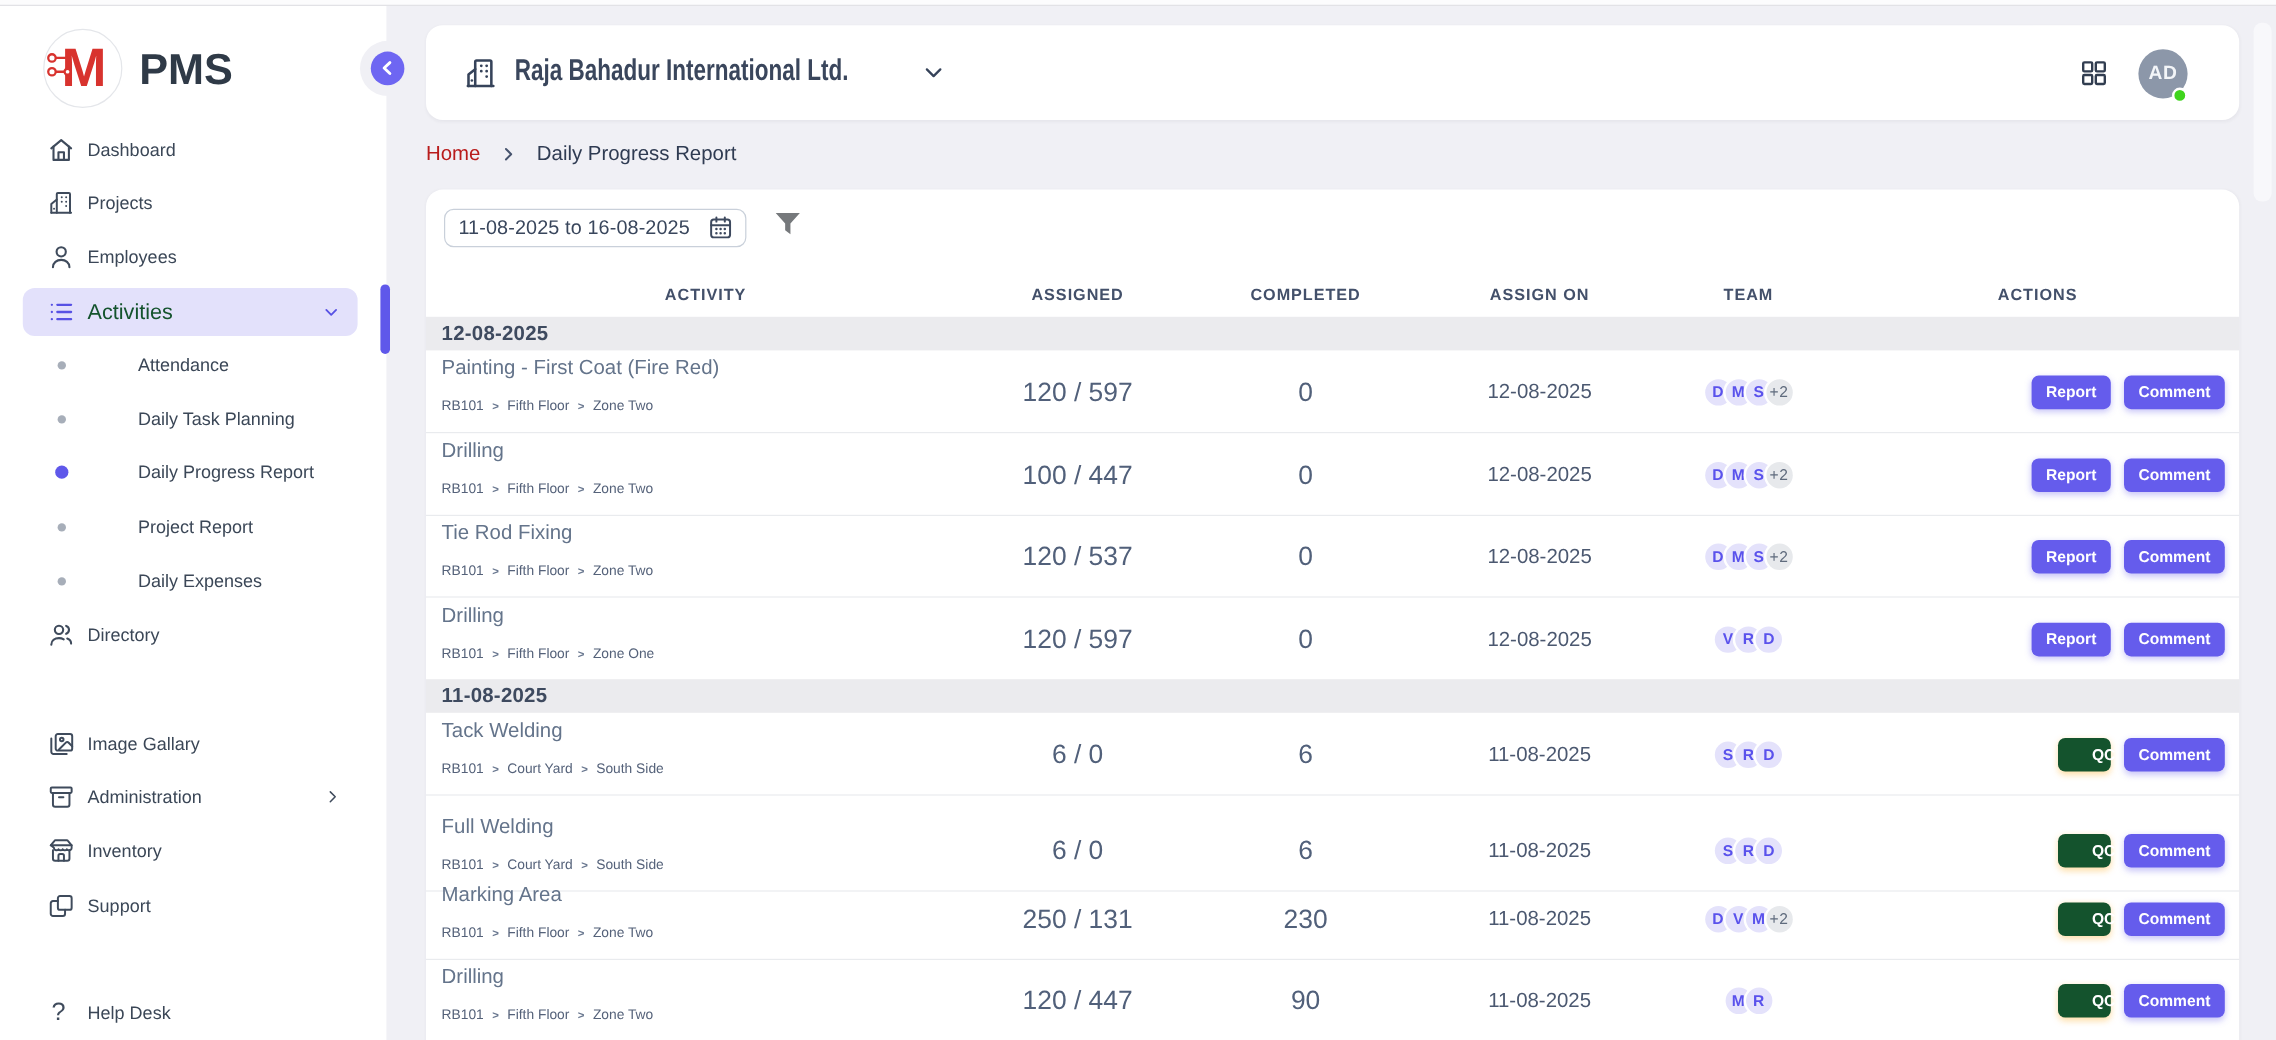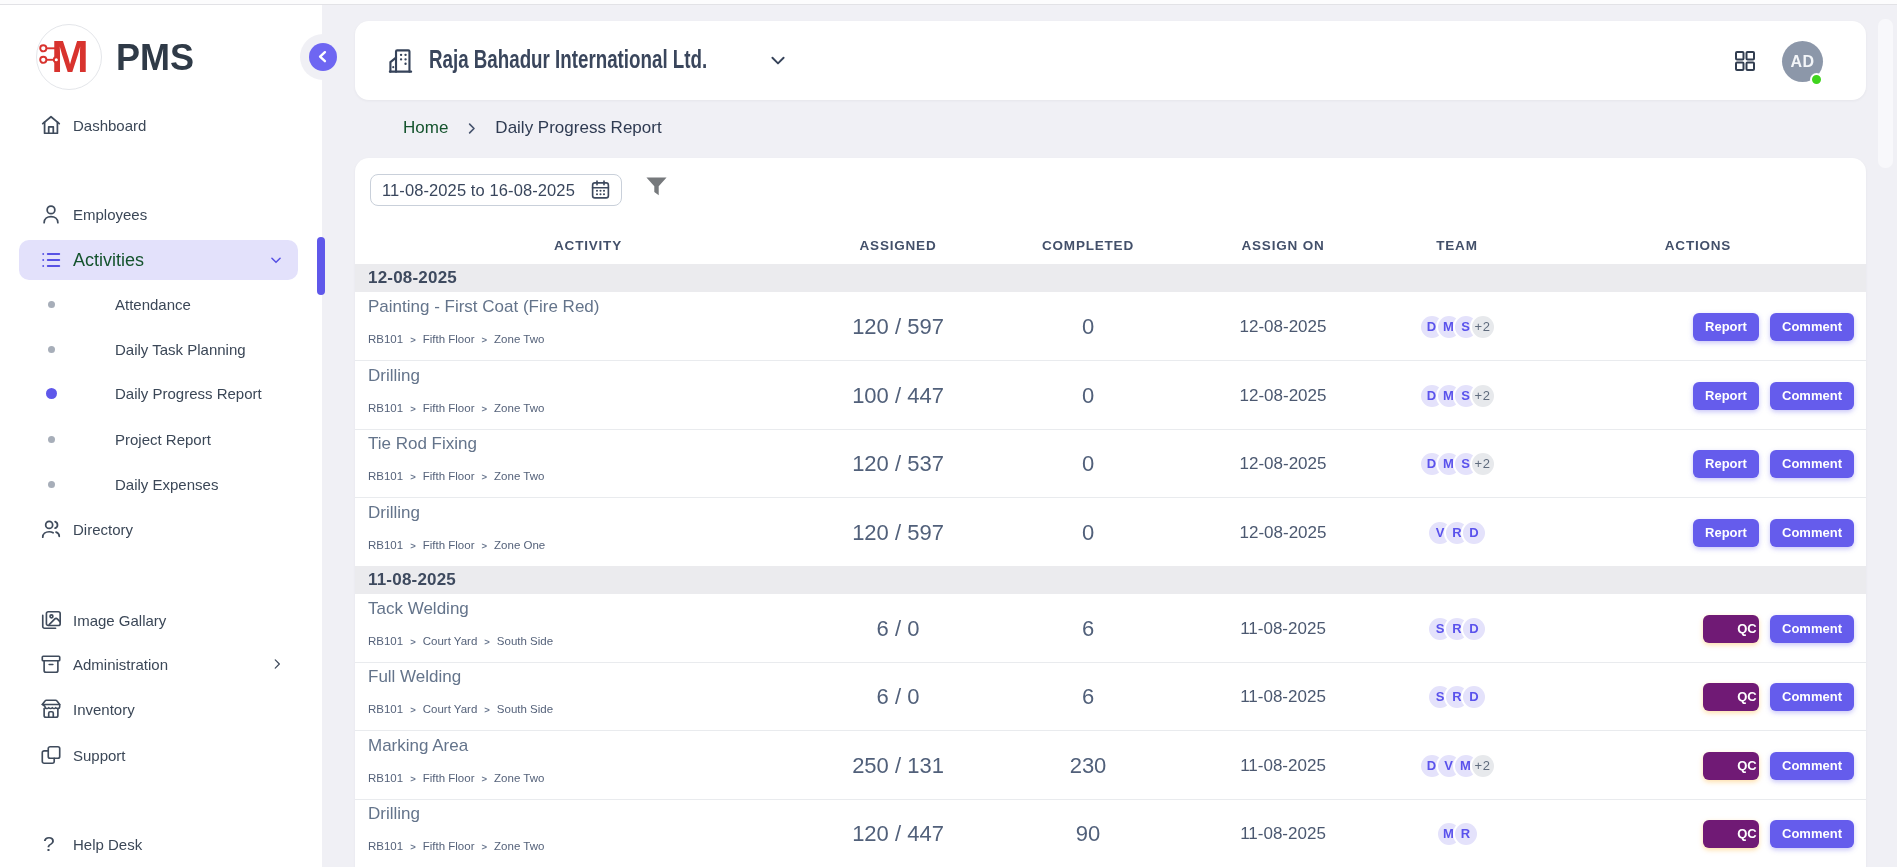--- a/index.html
+++ b/index.html
@@ -32,21 +32,21 @@
   #topstrip { position:absolute; left:0; top:0; width:1897px; height:5px; background:#fcfcfd; border-bottom:1px solid rgba(70,70,95,0.14); }
   #topbar { position:absolute; left:355px; top:21px; width:1511px; height:79px; background:#fff; border-radius:14px; box-shadow:0 1px 3px rgba(30,41,59,.05); }
   #companyIcon { position:absolute; left:387px; top:47px; }
   #companyName { position:absolute; left:429px; top:45px; font-size:25px; font-weight:700; color:#3a465c; transform:scaleX(0.75); transform-origin:left center; white-space:nowrap; }
   #companyChev { position:absolute; left:768px; top:53px; }
   #gridIcon { position:absolute; left:1733px; top:49px; }
   #avatar { position:absolute; left:1782px; top:41px; width:41px; height:41px; border-radius:50%; background:#8c97a9; color:#f3f5f8; font-size:16px; font-weight:700; display:flex; align-items:center; justify-content:center; letter-spacing:0.5px; }
   #avatarDot { position:absolute; left:1810px; top:73px; width:13px; height:13px; border-radius:50%; background:#3fd41d; border:2px solid #fff; }
 
   #crumb { position:absolute; left:355px; top:117px; height:22px; display:flex; align-items:center; }
-  #crumb .home { font-size:17px; color:#14532d;margin-left:48px; }
+  #crumb .home { font-size:17px; color:#b91c1c; }
   #crumb .cur { font-size:17px; color:#2f3b52; font-weight:500; }
 
   #card { position:absolute; left:355px; top:158px; width:1511px; height:730px; background:#fff; border-radius:14px; box-shadow:0 1px 3px rgba(30,41,59,.05); }
   #dateInput { position:absolute; left:15px; top:16px; width:252px; height:32px; border:1px solid #c9d0da; border-radius:8px; display:flex; align-items:center; }
   #dateInput { position:absolute; }
   #dateInput span { font-size:16.5px; color:#39465c; margin-left:11px; letter-spacing:0.1px; }
   #dateInput svg { position:absolute; left:219px; top:4px; }
   #funnel { position:absolute; left:290px; top:17px; }
 
   .hlbl { position:absolute; top:70px; height:36px; line-height:36px; transform:translateX(-50%); font-size:13.5px; font-weight:700; color:#43506a; letter-spacing:0.8px; }
@@ -61,21 +61,21 @@
   .dateval { font-size:17px; color:#4b5870; }
   .team { position:absolute; left:1102px; top:0; height:69px; display:flex; align-items:center; justify-content:center; width:0; }
   .tgroup { display:flex; }
   .av { width:22px; height:22px; border-radius:50%; background:#e4e2fb; box-shadow:0 0 0 2px #fff; color:#5a52ec; font-size:13px; font-weight:700; display:flex; align-items:center; justify-content:center; margin-left:-5px; }
   .av:first-child { margin-left:0; }
   .av.more { background:#e7e9ec; color:#5f6b7d; font-weight:400; letter-spacing:0.5px; }
   .acts { position:absolute; right:12px; top:0; height:69px; display:flex; align-items:center; gap:11px; }
   .btn { height:28px; border-radius:6px; color:#fff; font-size:13px; font-weight:700; display:flex; align-items:center; justify-content:center; }
   .btn.report { width:66px; background:#655cec; box-shadow:0 2px 5px rgba(101,92,236,.35); }
   .btn.comment { width:84px; background:#655cec; box-shadow:0 2px 5px rgba(101,92,236,.35); }
-  .btn.qc { width:56px; background:#701a75; box-shadow:0 2px 5px rgba(252,164,12,.35);padding-left:32px; }
+  .btn.qc { width:44px; background:#14532d; box-shadow:0 2px 5px rgba(252,164,12,.35);padding-left:32px; }
 
   #scrollthumb { position:absolute; left:1878px; top:19px; width:15px; height:149px; background:#f8f8fb; border-radius:7px; }
 </style>
 </head>
 <body>
 <div id="app">
   <div id="sidebar">
     <div id="logoCircle"></div>
     <svg id="logoM" width="66" height="66" viewBox="0 0 66 66">
       <text x="34" y="47.5" font-family="Liberation Sans, sans-serif" font-size="45" font-weight="bold" fill="#d8332e" text-anchor="middle">M</text>
@@ -89,20 +89,30 @@
     </svg>
     <div id="pmsText">PMS</div>
 
     <div class="ni" style="top:103px">
       <svg class="ico" viewBox="0 0 24 24" fill="none" stroke="#3f4b5c" stroke-width="1.9" stroke-linecap="round" stroke-linejoin="round">
           <path d="M3 10.5 12 3l9 7.5"></path>
           <path d="M5 8.8V21h14V8.8"></path>
           <path d="M9.5 21v-7h5v7"></path>
         </svg>
       <span class="lbl">Dashboard</span>
+    </div>
+    <div class="ni" style="top:147px">
+      <svg class="ico" viewBox="0 0 24 24" fill="none" stroke="#3f4b5c" stroke-width="1.8" stroke-linecap="round" stroke-linejoin="round">
+          <path d="M8 21V4a1 1 0 0 1 1-1h10a1 1 0 0 1 1 1v17"></path>
+          <path d="M3 21v-8l5-4"></path>
+          <path d="M3 21h18"></path>
+          <path d="M5.5 17.5h.01"></path>
+          <path d="M12.5 7h.01M16.5 7h.01M12.5 11h.01M16.5 11h.01M16.5 15h.01"></path>
+        </svg>
+      <span class="lbl">Projects</span>
     </div>
     <div class="ni" style="top:192px">
       <svg class="ico" viewBox="0 0 24 24" fill="none" stroke="#3f4b5c" stroke-width="1.9" stroke-linecap="round" stroke-linejoin="round">
           <circle cx="12" cy="7.5" r="4.2"></circle>
           <path d="M4.5 21.5c0-4.2 3.4-6.7 7.5-6.7s7.5 2.5 7.5 6.7"></path>
         </svg>
       <span class="lbl">Employees</span>
     </div>
 
     <div id="actPill">
@@ -338,21 +348,21 @@
             <span class="av">S</span>
             <span class="av">R</span>
             <span class="av">D</span>
           </div>
         </div>
       <div class="acts">
           <div class="btn qc">QC</div>
           <div class="btn comment">Comment</div>
         </div>
     </div>
-    <div class="row" style="top:504px">
+    <div class="row" style="top:516px">
       <div class="title">Full Welding</div>
       <div class="crumbs">RB101<span class="sep">&gt;</span>Court Yard<span class="sep">&gt;</span>South Side</div>
       <span class="val" style="left:543px">6 / 0</span>
       <span class="val" style="left:733px">6</span>
       <span class="val dateval" style="left:928px">11-08-2025</span>
       <div class="team">
           <div class="tgroup">
             <span class="av">S</span>
             <span class="av">R</span>
             <span class="av">D</span>

